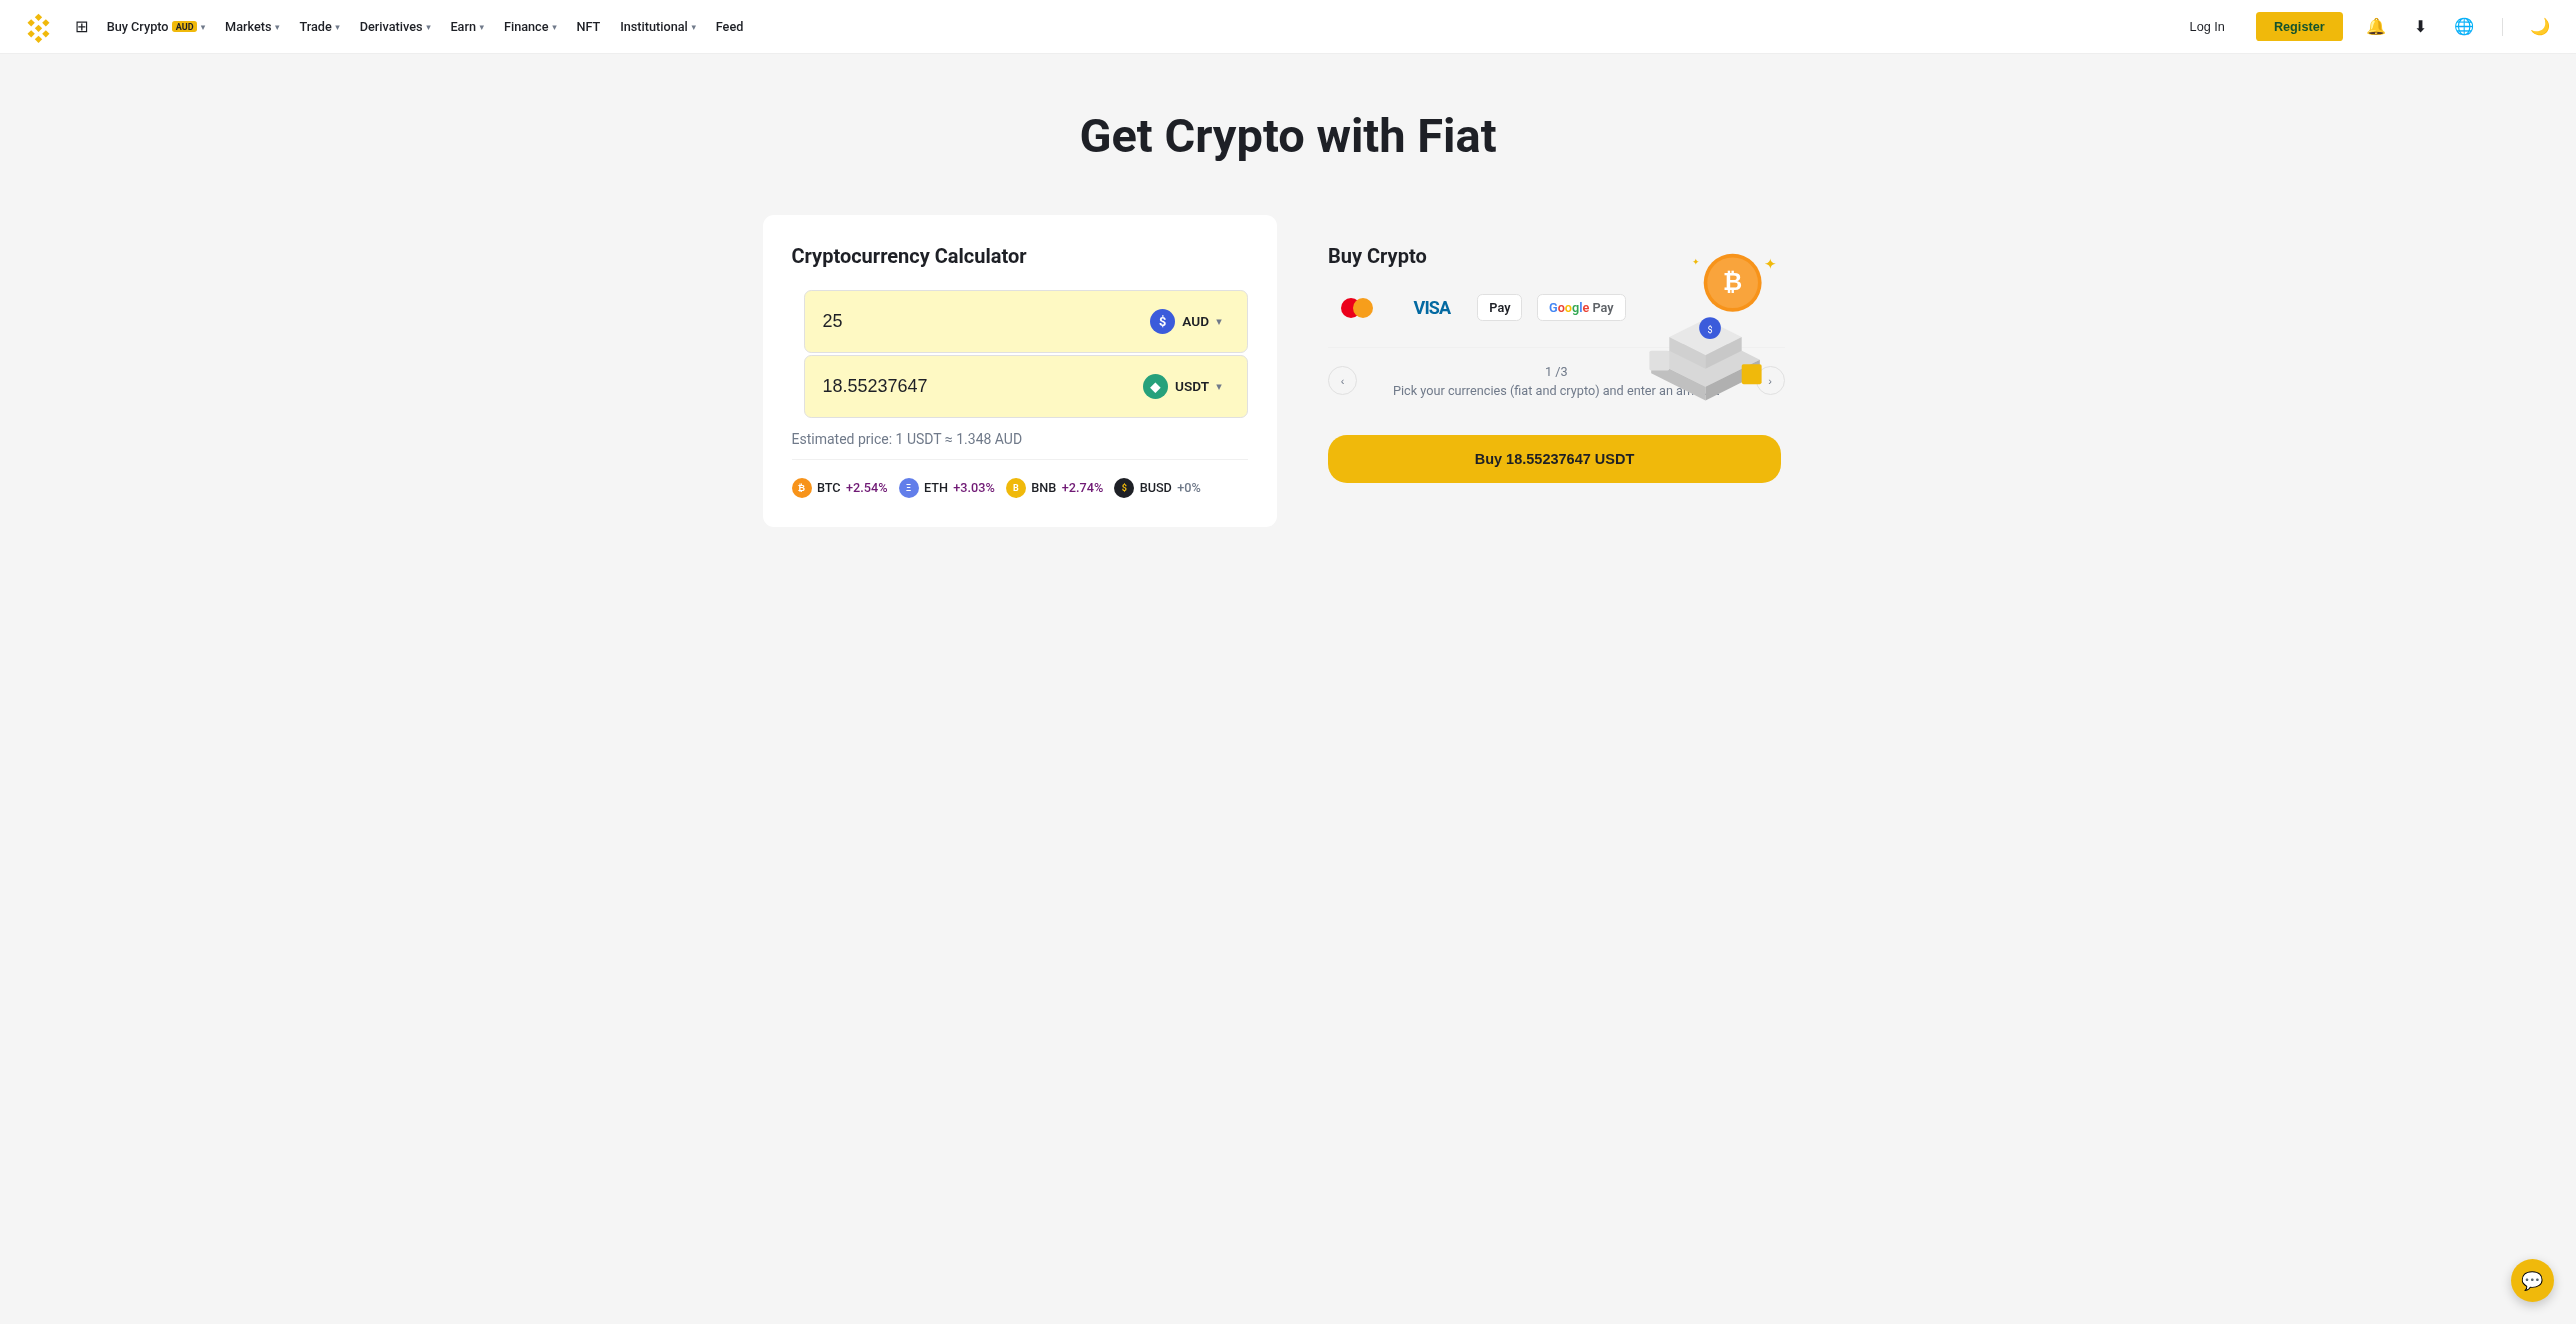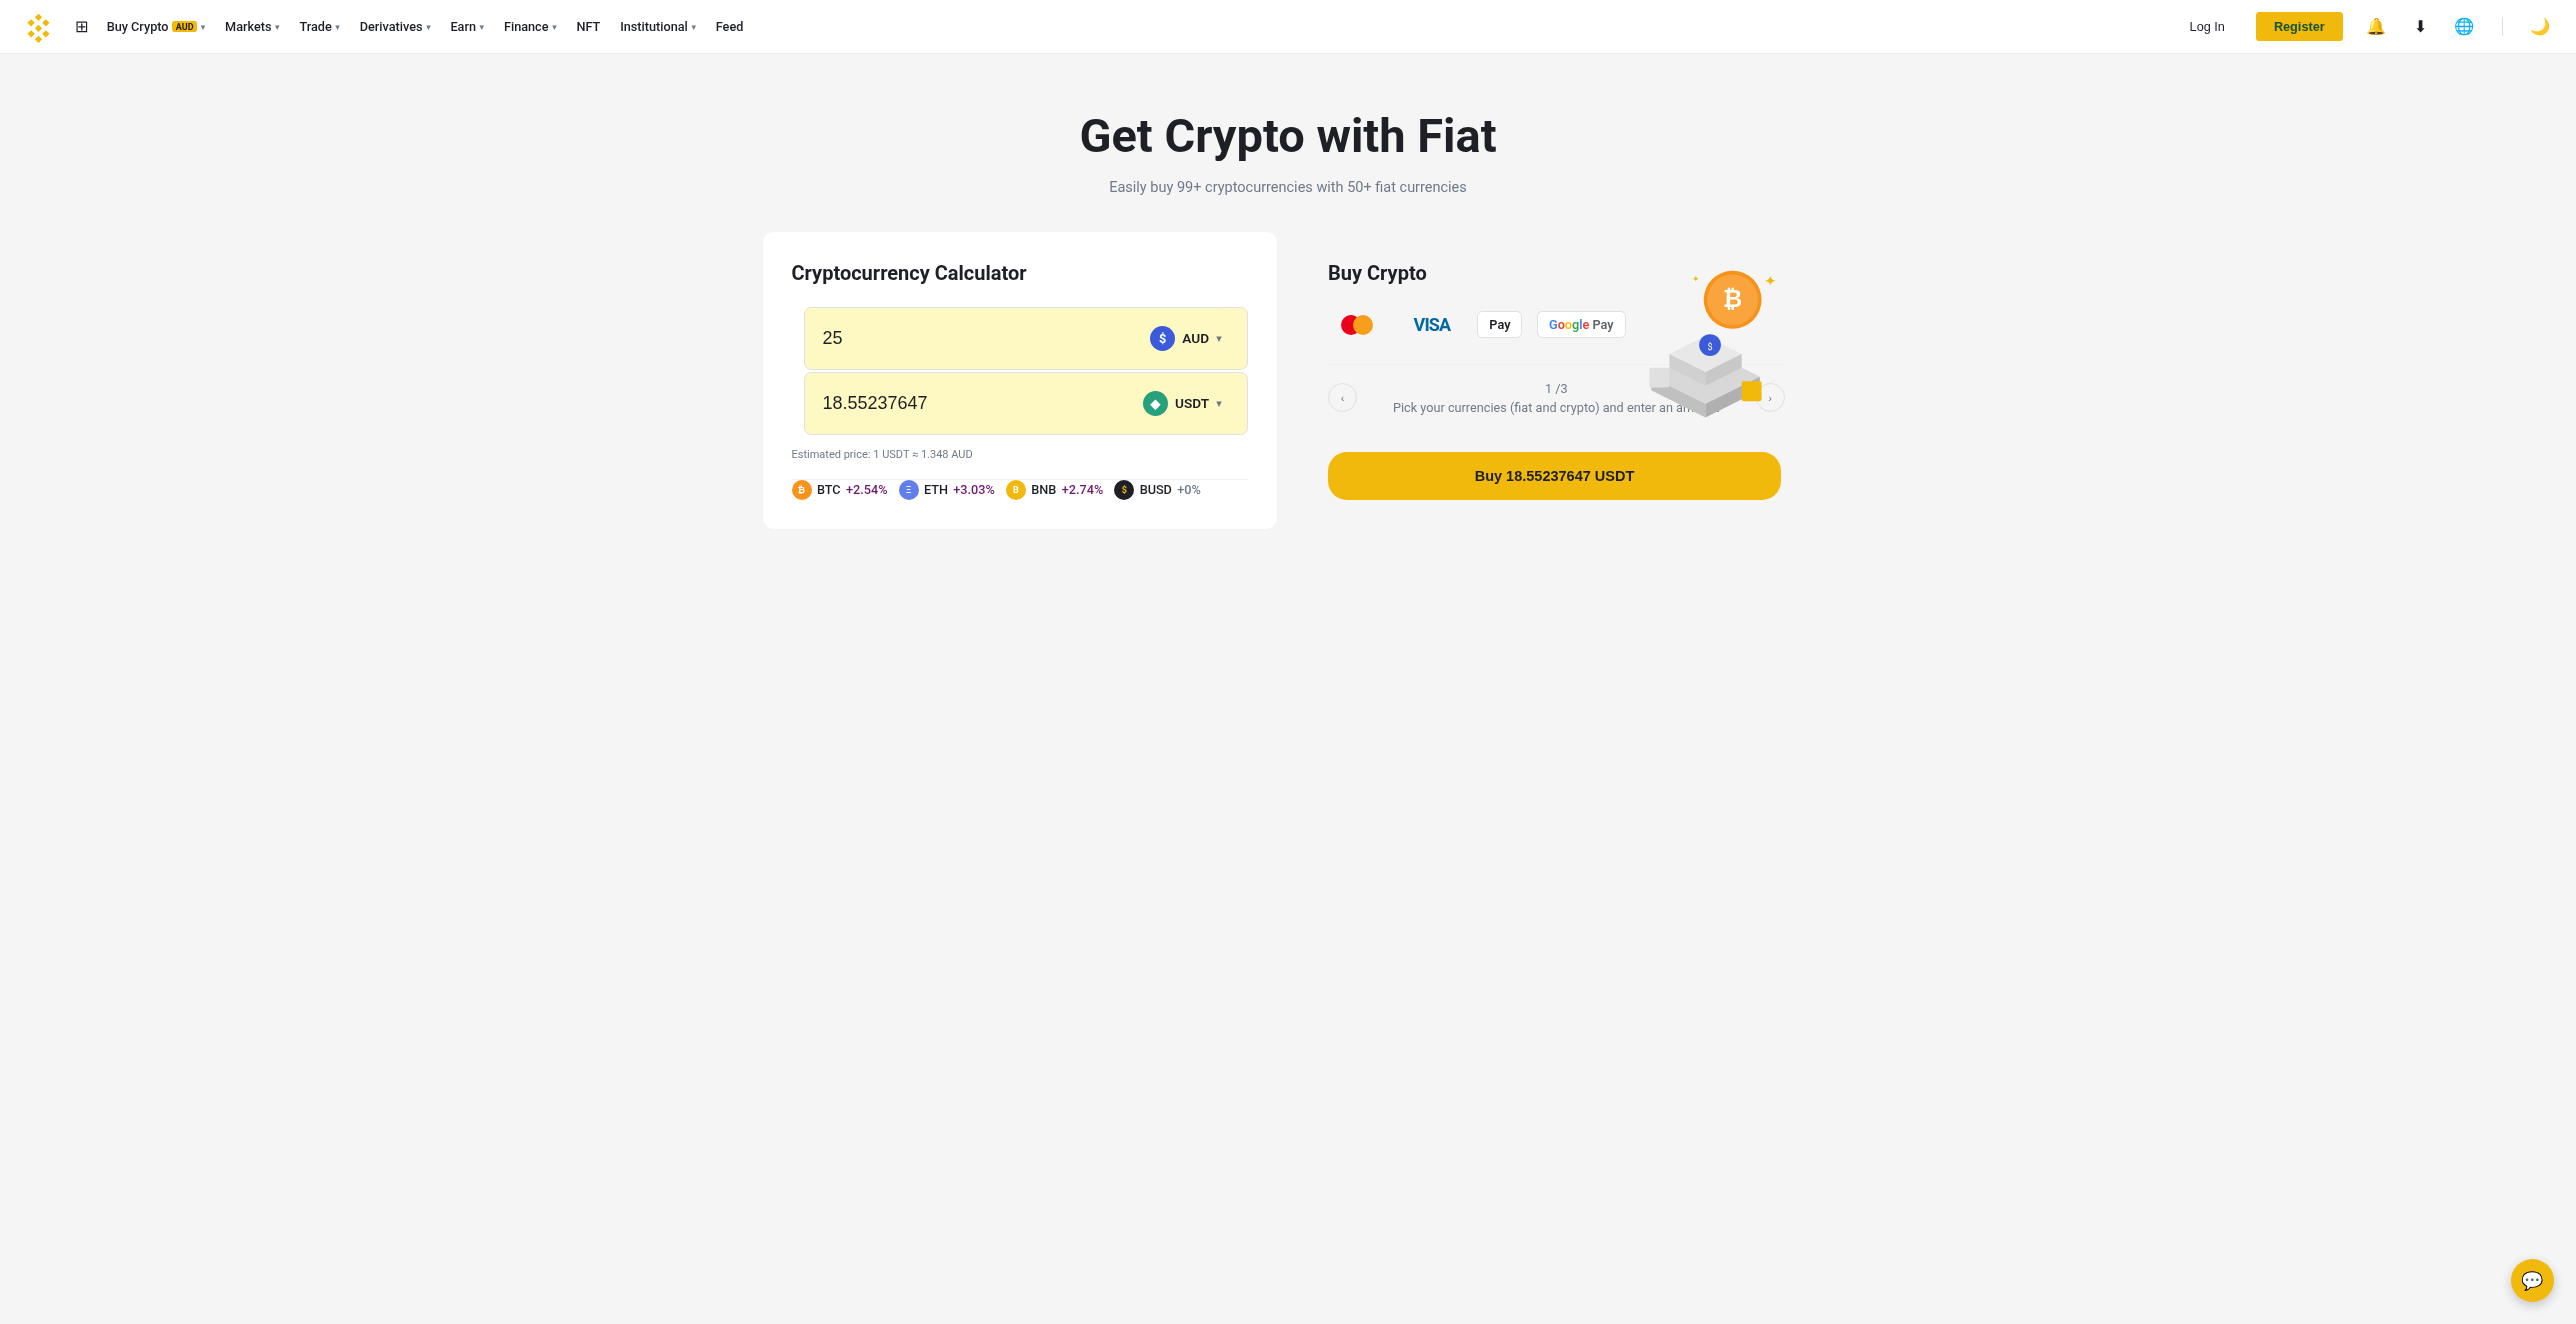--- a/index.html
+++ b/index.html
@@ -190,24 +190,25 @@
     .currency-icon.aud { background: #3b5bdb; color: #fff; }
     .currency-icon.usdt { background: #26a17b; color: #fff; }
     .currency-label {
       font-size: 13.6px;
       font-weight: 600;
       color: #1e2026;
     }
     .currency-chevron { color: #707a8a; font-size: 11px; }
 
     .estimated-price {
-      font-size: 11px;
+      font-size: 14px;
       color: #707a8a;
-      padding: 11px 0 18px;
+      padding: 11px 0 12px;
       border-bottom: 0.9px solid #f0f0f0;
+      margin-bottom: 18px;
     }
 
     .crypto-tags {
       display: flex;
       flex-wrap: wrap;
       gap: 11px;
     }
     .crypto-tag {
       display: flex;
       align-items: center;
@@ -458,21 +459,20 @@
     <button class="nav-icon-btn">🔔</button>
     <button class="nav-icon-btn">⬇</button>
     <button class="nav-icon-btn">🌐</button>
     <div class="nav-divider"></div>
     <button class="nav-icon-btn">🌙</button>
   </div>
 </nav>
 
 <section class="hero">
   <h1 class="hero-title">Get Crypto with Fiat</h1>
-  <p class="hero-subtitle">Easily buy 99+ cryptocurrencies with 50+ fiat currencies</p>
 </section>
 
 <div class="main-content">
 
   <div class="calculator-card">
     <h2 class="calc-title">Cryptocurrency Calculator</h2>
 
     <div class="input-row">
       <input type="text" value="25" style="">
       <div class="currency-selector">

